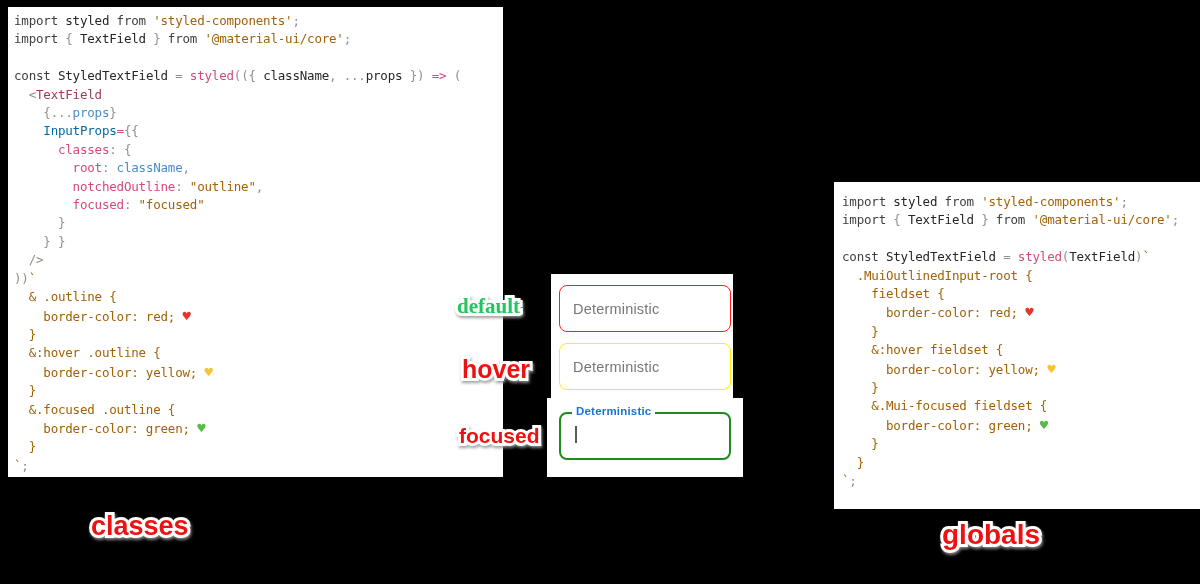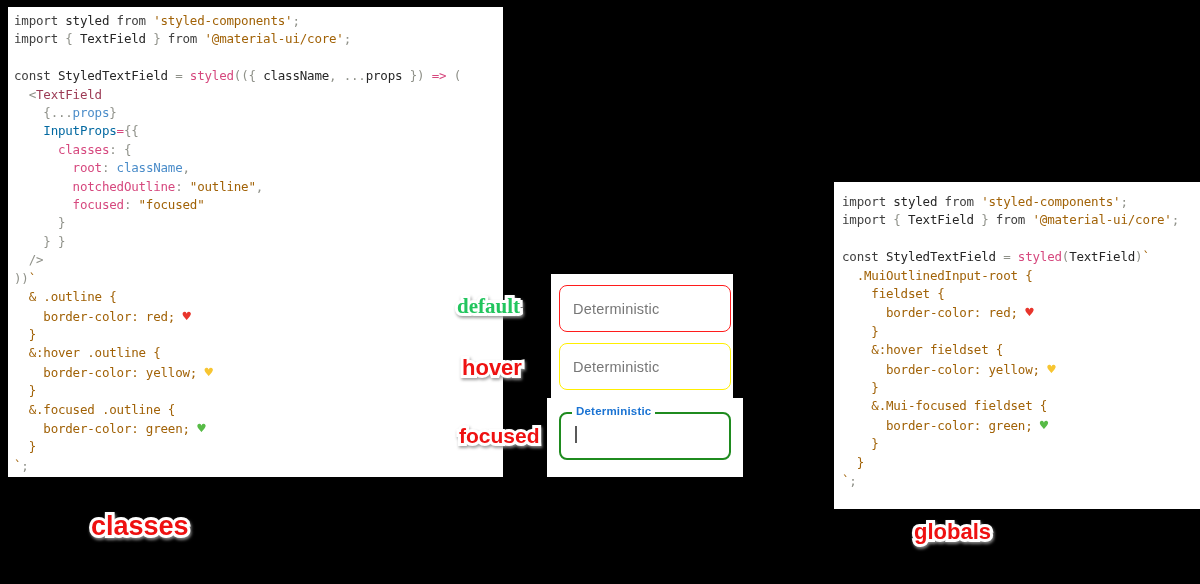--- a/index.html
+++ b/index.html
@@ -43,24 +43,24 @@
   .float-label{position:absolute;left:11px;top:-9px;background:#fff;padding:0 4px;
                font-size:11.5px;font-weight:600;color:#1a73d3;letter-spacing:0.2px;}
   .cursor-bar{position:absolute;left:14px;top:12px;width:2px;height:17px;background:#595959;}
 
   
   .sticker{position:absolute;z-index:2;font-weight:700;color:#ee1111;
            filter:drop-shadow(1.5px 2px 1.5px rgba(150,150,150,0.9));}
   .sticker::before{content:attr(data-text);position:absolute;left:0;top:0;z-index:-1;
                    -webkit-text-stroke:6px #fff;}
   #lbl-default{left:457px;top:294px;font-size:21px;}
-  #lbl-hover{left:462px;top:355px;font-size:22px;}
+  #lbl-hover{left:462px;top:355px;font-size:25px;}
   #lbl-focused{left:459px;top:424px;font-size:21px;}
   #lbl-classes{left:91px;top:511px;font-size:27px;}
-  #lbl-globals{left:914px;top:519px;font-size:22px;}
+  #lbl-globals{left:942px;top:519px;font-size:28px;}
 </style>
 </head>
 <body>
 
 <div id="canvas">
 
   <div id="left-code" class="code-panel"><div class="cl"><span class="tk-kw">import </span><span class="tk-id">styled </span><span class="tk-kw">from </span><span class="tk-st">'styled-components'</span><span class="tk-pu">;</span></div><div class="cl"><span class="tk-kw">import </span><span class="tk-pu">{ </span><span class="tk-id">TextField </span><span class="tk-pu">} </span><span class="tk-kw">from </span><span class="tk-st">'@material-ui/core'</span><span class="tk-pu">;</span></div><div class="cl">&nbsp;</div><div class="cl"><span class="tk-kw">const </span><span class="tk-id">StyledTextField </span><span class="tk-pu">= </span><span class="tk-fn">styled</span><span class="tk-pu">(({ </span><span class="tk-id">className</span><span class="tk-pu">, ...</span><span class="tk-id">props </span><span class="tk-pu">}) </span><span class="tk-fn">=&gt; </span><span class="tk-pu">(</span></div><div class="cl"><span class="tk-pu">  &lt;</span><span class="tk-tag">TextField</span></div><div class="cl"><span class="tk-pu">    {...</span><span class="tk-var">props</span><span class="tk-pu">}</span></div><div class="cl"><span class="tk-pu">    </span><span class="tk-at">InputProps</span><span class="tk-fn">=</span><span class="tk-pu">{{</span></div><div class="cl"><span class="tk-pu">      </span><span class="tk-key">classes</span><span class="tk-pu">: {</span></div><div class="cl"><span class="tk-pu">        </span><span class="tk-key">root</span><span class="tk-pu">: </span><span class="tk-var">className</span><span class="tk-pu">,</span></div><div class="cl"><span class="tk-pu">        </span><span class="tk-key">notchedOutline</span><span class="tk-pu">: </span><span class="tk-st">"outline"</span><span class="tk-pu">,</span></div><div class="cl"><span class="tk-pu">        </span><span class="tk-key">focused</span><span class="tk-pu">: </span><span class="tk-st">"focused"</span></div><div class="cl"><span class="tk-pu">      }</span></div><div class="cl"><span class="tk-pu">    } }</span></div><div class="cl"><span class="tk-pu">  /&gt;</span></div><div class="cl"><span class="tk-pu">))</span><span class="tk-st">`</span></div><div class="cl"><span class="tk-st">  &amp; .outline {</span></div><div class="cl"><span class="tk-st">    border-color: red; </span><span class="tk-hr">♥</span></div><div class="cl"><span class="tk-st">  }</span></div><div class="cl"><span class="tk-st">  &amp;:hover .outline {</span></div><div class="cl"><span class="tk-st">    border-color: yellow; </span><span class="tk-hy">♥</span></div><div class="cl"><span class="tk-st">  }</span></div><div class="cl"><span class="tk-st">  &amp;.focused .outline {</span></div><div class="cl"><span class="tk-st">    border-color: green; </span><span class="tk-hg">♥</span></div><div class="cl"><span class="tk-st">  }</span></div><div class="cl"><span class="tk-st">`</span><span class="tk-pu">;</span></div></div>
 
   <div id="right-code" class="code-panel"><div class="cl"><span class="tk-kw">import </span><span class="tk-id">styled </span><span class="tk-kw">from </span><span class="tk-st">'styled-components'</span><span class="tk-pu">;</span></div><div class="cl"><span class="tk-kw">import </span><span class="tk-pu">{ </span><span class="tk-id">TextField </span><span class="tk-pu">} </span><span class="tk-kw">from </span><span class="tk-st">'@material-ui/core'</span><span class="tk-pu">;</span></div><div class="cl">&nbsp;</div><div class="cl"><span class="tk-kw">const </span><span class="tk-id">StyledTextField </span><span class="tk-pu">= </span><span class="tk-fn">styled</span><span class="tk-pu">(</span><span class="tk-id">TextField</span><span class="tk-pu">)</span><span class="tk-st">`</span></div><div class="cl"><span class="tk-st">  .MuiOutlinedInput-root {</span></div><div class="cl"><span class="tk-st">    fieldset {</span></div><div class="cl"><span class="tk-st">      border-color: red; </span><span class="tk-hr">♥</span></div><div class="cl"><span class="tk-st">    }</span></div><div class="cl"><span class="tk-st">    &amp;:hover fieldset {</span></div><div class="cl"><span class="tk-st">      border-color: yellow; </span><span class="tk-hy">♥</span></div><div class="cl"><span class="tk-st">    }</span></div><div class="cl"><span class="tk-st">    &amp;.Mui-focused fieldset {</span></div><div class="cl"><span class="tk-st">      border-color: green; </span><span class="tk-hg">♥</span></div><div class="cl"><span class="tk-st">    }</span></div><div class="cl"><span class="tk-st">  }</span></div><div class="cl"><span class="tk-st">`</span><span class="tk-pu">;</span></div></div>
 

